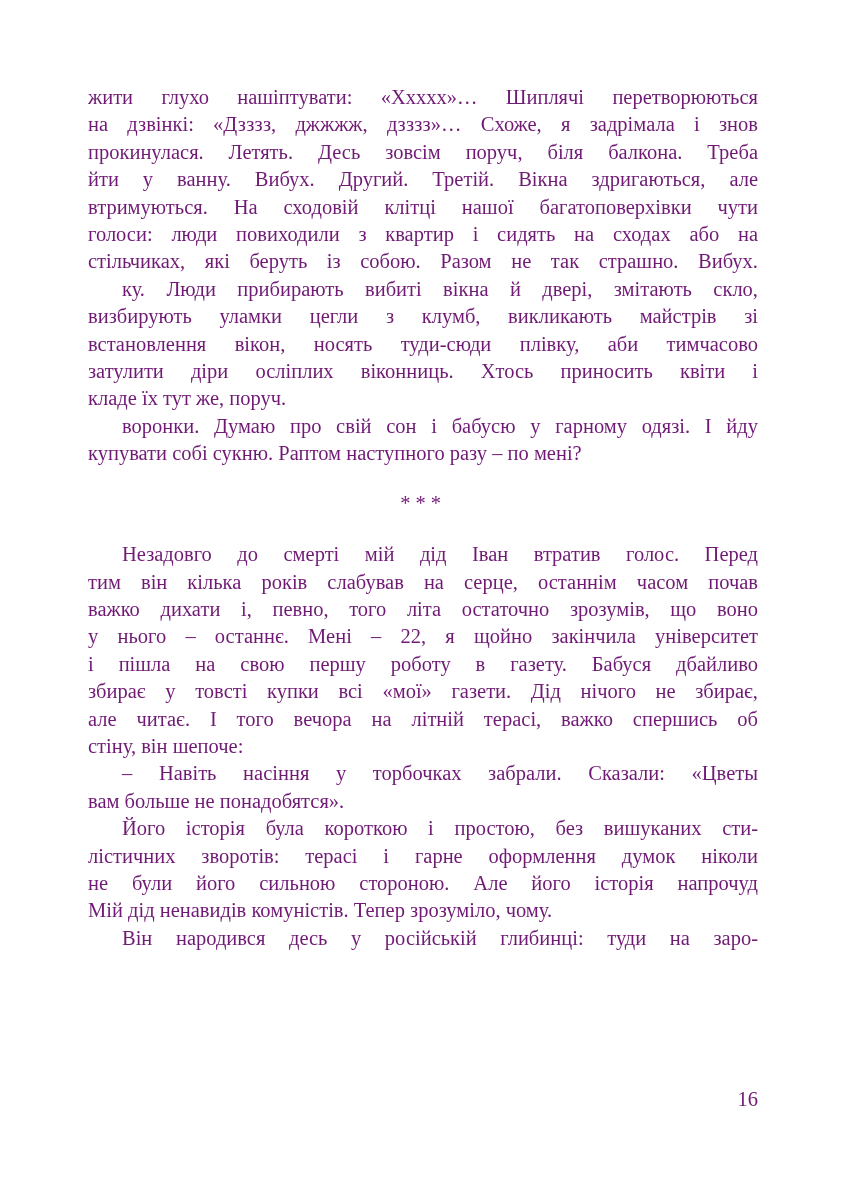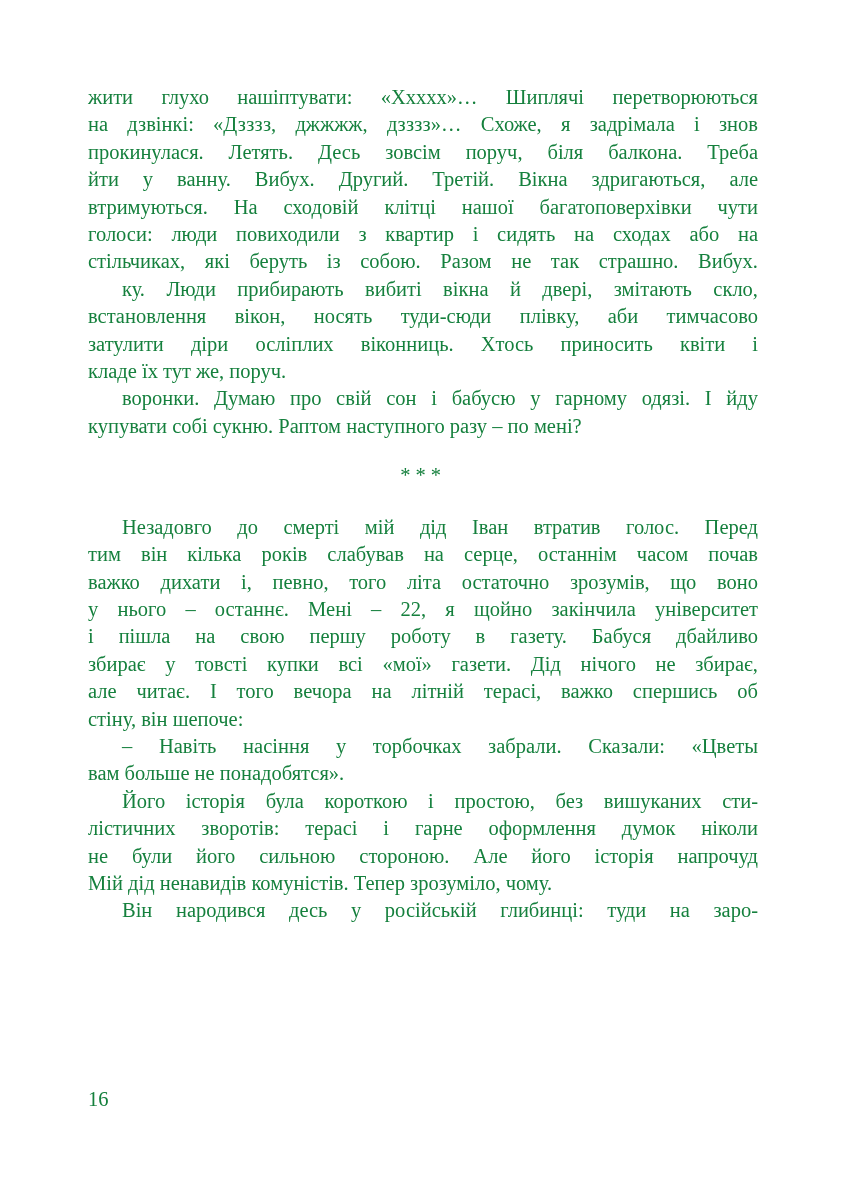--- a/index.html
+++ b/index.html
@@ -50,39 +50,40 @@
     letter-spacing: 5px;
     margin: 22px 0 24px 0;
   }
   .page-number {
     position: absolute;
     left: 88px;
     top: 1086px;
     width: 670px;
     font-size: 20.5px;
     line-height: 27.4px;
-    text-align: left;
+    text-align: right;
   }
 </style>
 </head>
 <body>
 
-<div class="page" style="background: rgb(255, 255, 255); color: #15803d;">
+<div class="page" style="background: rgb(255, 255, 255); color: #701a75;">
   <main class="text-block">
       <p class="para">
         <span class="line">жити глухо нашіптувати: «Ххххх»… Шиплячі перетворюються</span>
         <span class="line">на дзвінкі: «Дзззз, джжжж, дзззз»… Схоже, я задрімала і знов</span>
         <span class="line">прокинулася. Летять. Десь зовсім поруч, біля балкона. Треба</span>
         <span class="line">йти у ванну. Вибух. Другий. Третій. Вікна здригаються, але</span>
         <span class="line">втримуються. На сходовій клітці нашої багатоповерхівки чути</span>
         <span class="line">голоси: люди повиходили з квартир і сидять на сходах або на</span>
         <span class="line">стільчиках, які беруть із собою. Разом не так страшно. Вибух.</span>
       </p>
       <p class="para indent">
         <span class="line">ку. Люди прибирають вибиті вікна й двері, змітають скло,</span>
+        <span class="line">визбирують уламки цегли з клумб, викликають майстрів зі</span>
         <span class="line">встановлення вікон, носять туди-сюди плівку, аби тимчасово</span>
         <span class="line">затулити діри осліплих віконниць. Хтось приносить квіти і</span>
         <span class="line last">кладе їх тут же, поруч.</span>
       </p>
       <p class="para indent">
         <span class="line">воронки. Думаю про свій сон і бабусю у гарному одязі. І йду</span>
         <span class="line last">купувати собі сукню. Раптом наступного разу – по мені?</span>
       </p>
       <div class="separator">***</div>
       <p class="para indent">

